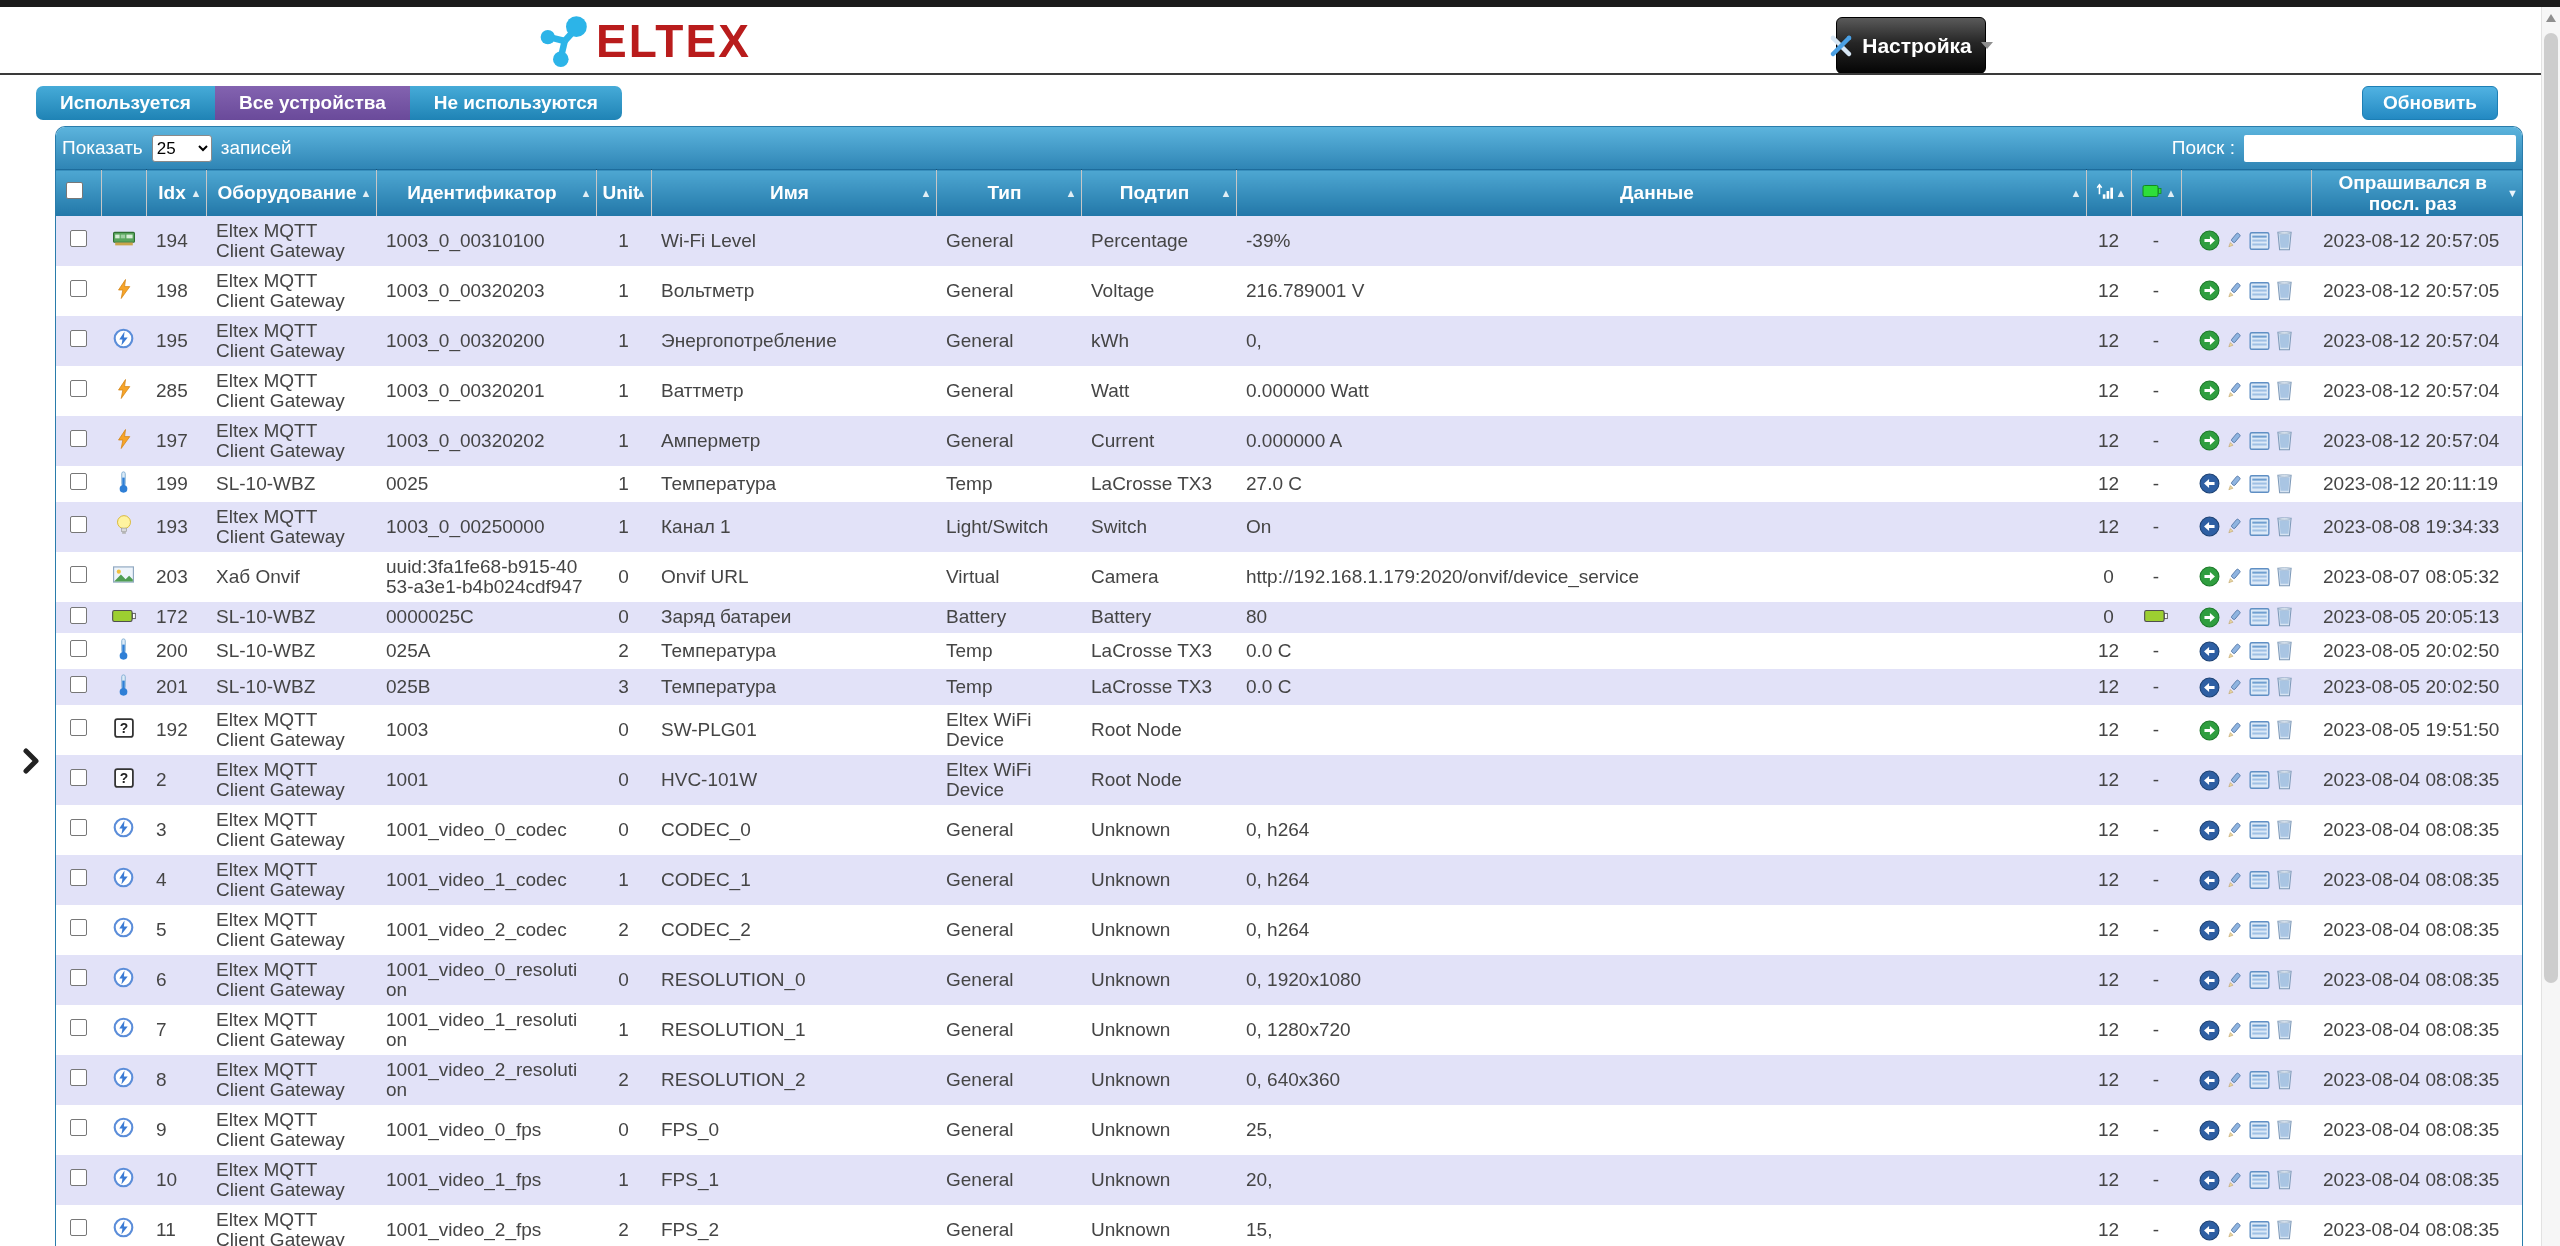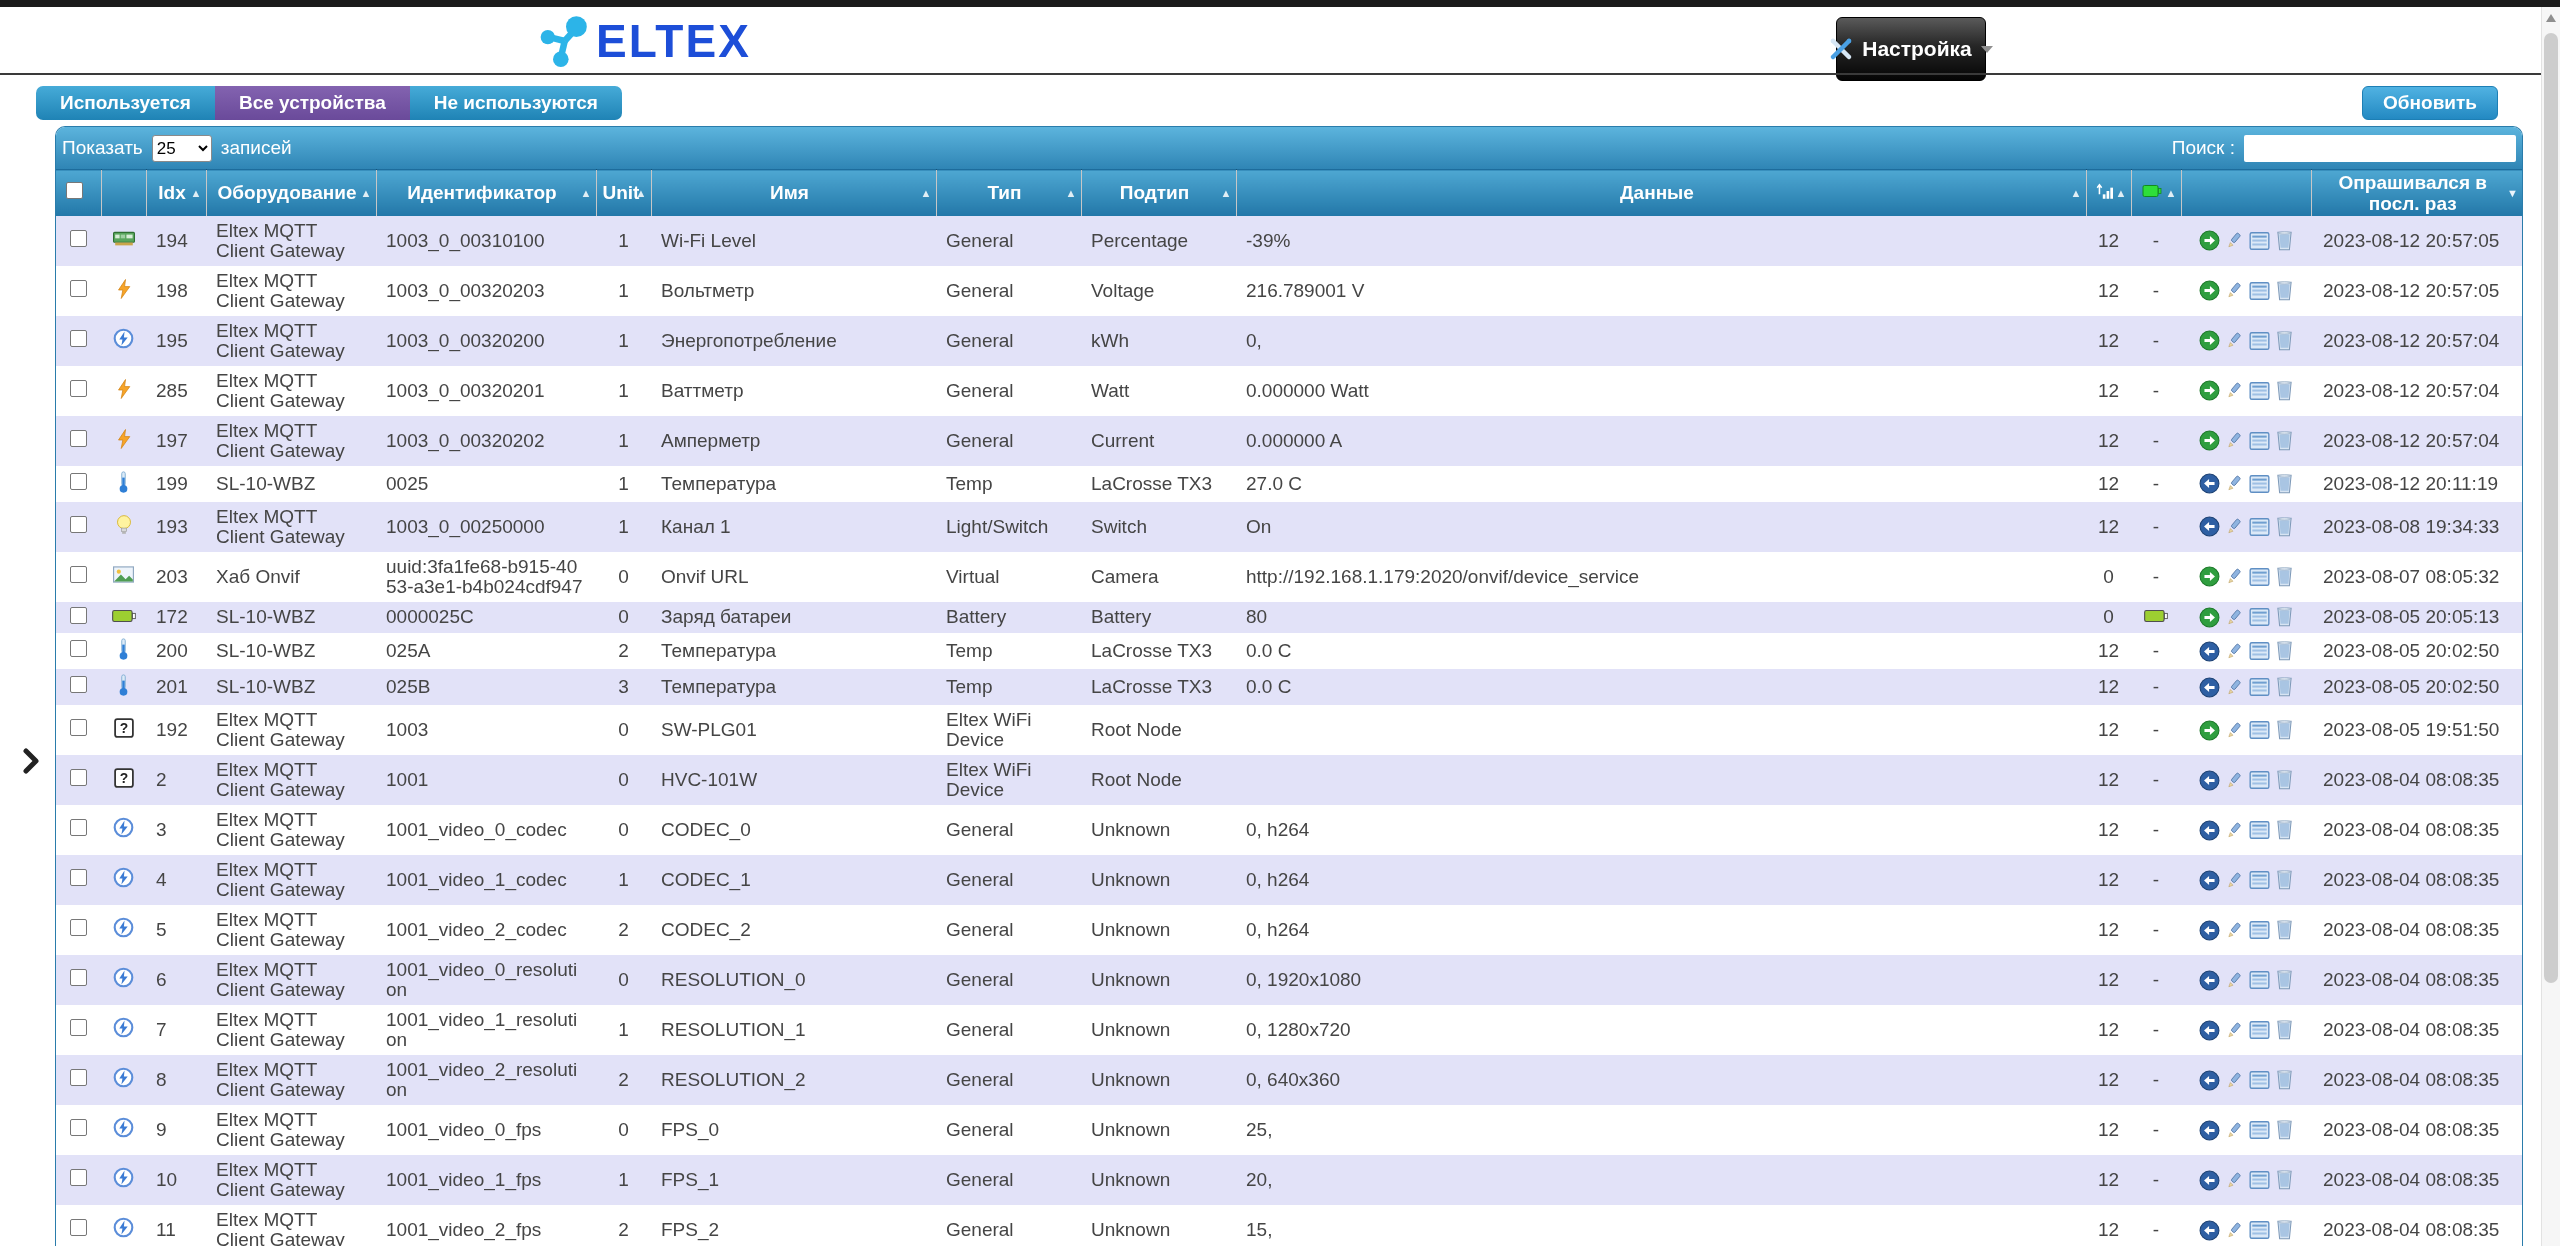--- a/index.html
+++ b/index.html
@@ -4,22 +4,22 @@
 <style>
   * { margin:0; padding:0; box-sizing:border-box; }
   html,body { background:#fff; }
   body { font-family:"Liberation Sans", sans-serif; }
   .page { position:relative; width:2560px; height:1246px; overflow:hidden; background:#fff; }
 
   .topbar { position:absolute; top:0; left:0; right:0; height:7px; background:#1b1b1b; }
 
   .hdr { position:absolute; top:7px; left:0; right:19px; height:66px; background:#fff; }
   .logo { position:absolute; left:540px; top:8px; display:flex; align-items:center; gap:4px; }
-  .logo-text { font-size:46px; font-weight:bold; color:#1d4ed8; letter-spacing:2px; line-height:1; }
-  .settings-btn { position:absolute; left:1836px; top:10px; width:150px; height:64px;
+  .logo-text { font-size:46px; font-weight:bold; color:#b91c1c; letter-spacing:2px; line-height:1; }
+  .settings-btn { position:absolute; left:1836px; top:10px; width:150px; height:57px;
       background:linear-gradient(#5a5a5a, #262626 45%, #050505); border:1px solid #000;
       border-radius:6px; color:#fff; font-weight:bold; font-size:21px;
       display:flex; align-items:center; justify-content:center; gap:9px; cursor:pointer;
       font-family:"Liberation Sans", sans-serif; }
   .caret-down { width:0; height:0; border-left:6px solid transparent; border-right:6px solid transparent; border-top:7px solid #8f8f8f; }
 
   .hdr-divider { position:absolute; top:73px; left:0; right:19px; height:2px; background:#3a3a3a; }
 
   .filter-group { position:absolute; left:36px; top:86px; display:flex; height:34px; }
   .filter-btn { border:none; color:#fff; font-size:19px; font-weight:bold; padding:0 24px;

